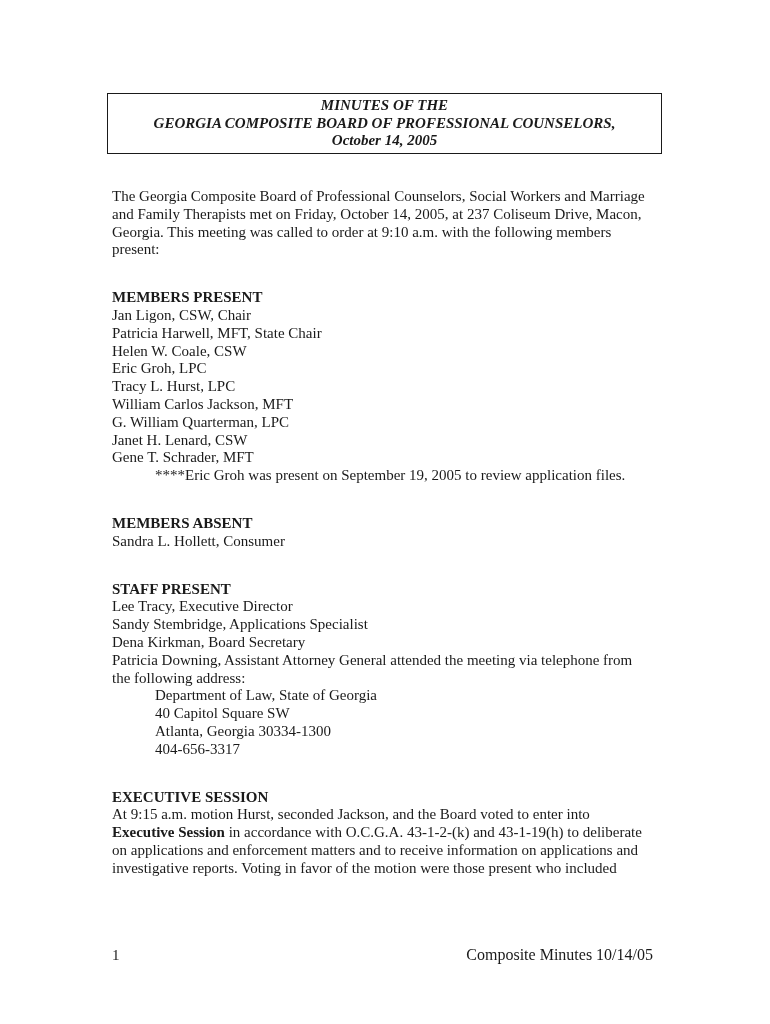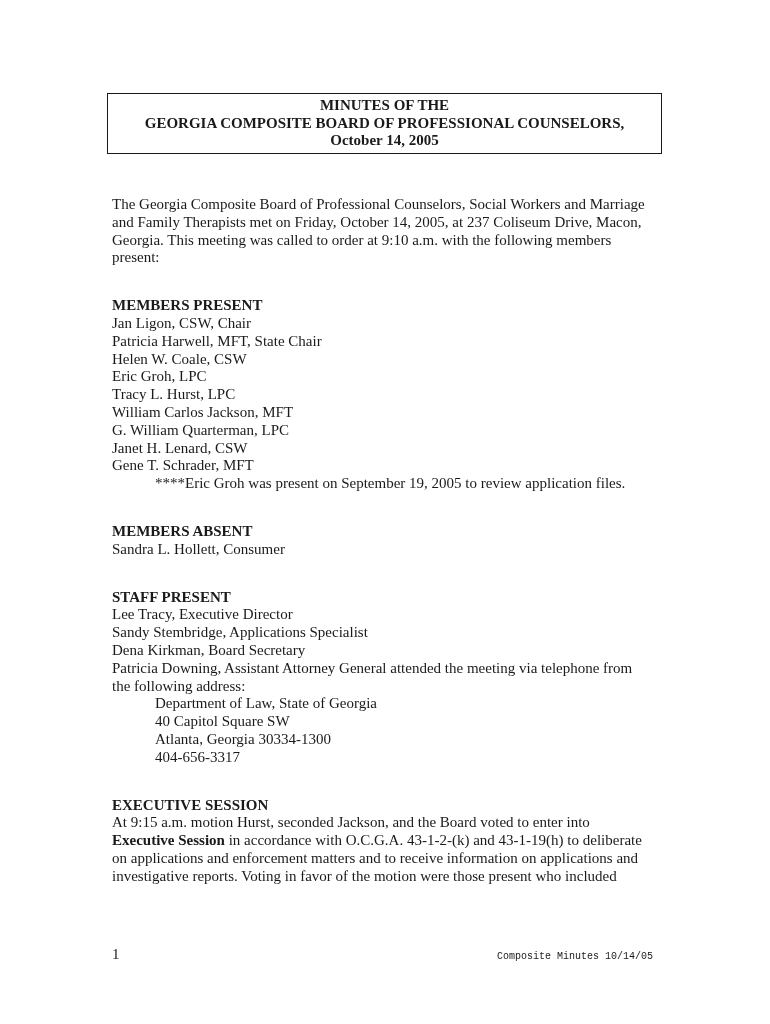--- a/index.html
+++ b/index.html
@@ -17,43 +17,44 @@
   .header-box {
     position: absolute;
     left: 107px;
     top: 93px;
     width: 553px;
     border: 1px solid #1a1a1a;
     text-align: center;
     font-weight: 700;
     padding: 3px 0 3px 0;
     line-height: 17.5px;
+    font-style: italic;
   }
   .content {
     position: absolute;
     left: 112px;
-    top: 196px;
+    top: 188px;
     width: 556px;
     font-family: Liberation Serif, serif;
   }
   .line { white-space: pre; }
   .heading { font-weight: 700; white-space: pre; }
   .section { margin-top: 30px; }
   .indent { padding-left: 43px; }
   .b { font-weight: 700; }
   .footer {
     position: absolute;
     left: 112px;
     top: 946px;
     width: 541px;
     display: flex;
     justify-content: space-between;
     align-items: baseline;
   }
-  .footer-right { font-size: 10px; font-family: Liberation Mono, monospace; }
+  .footer-right { font-size: 16px; }
 </style>
 </head>
 <body>
 
 <div class="page">
 
   <div class="header-box">
     <div>MINUTES OF THE</div>
     <div>GEORGIA COMPOSITE BOARD OF PROFESSIONAL COUNSELORS,</div>
     <div>October 14, 2005</div>

